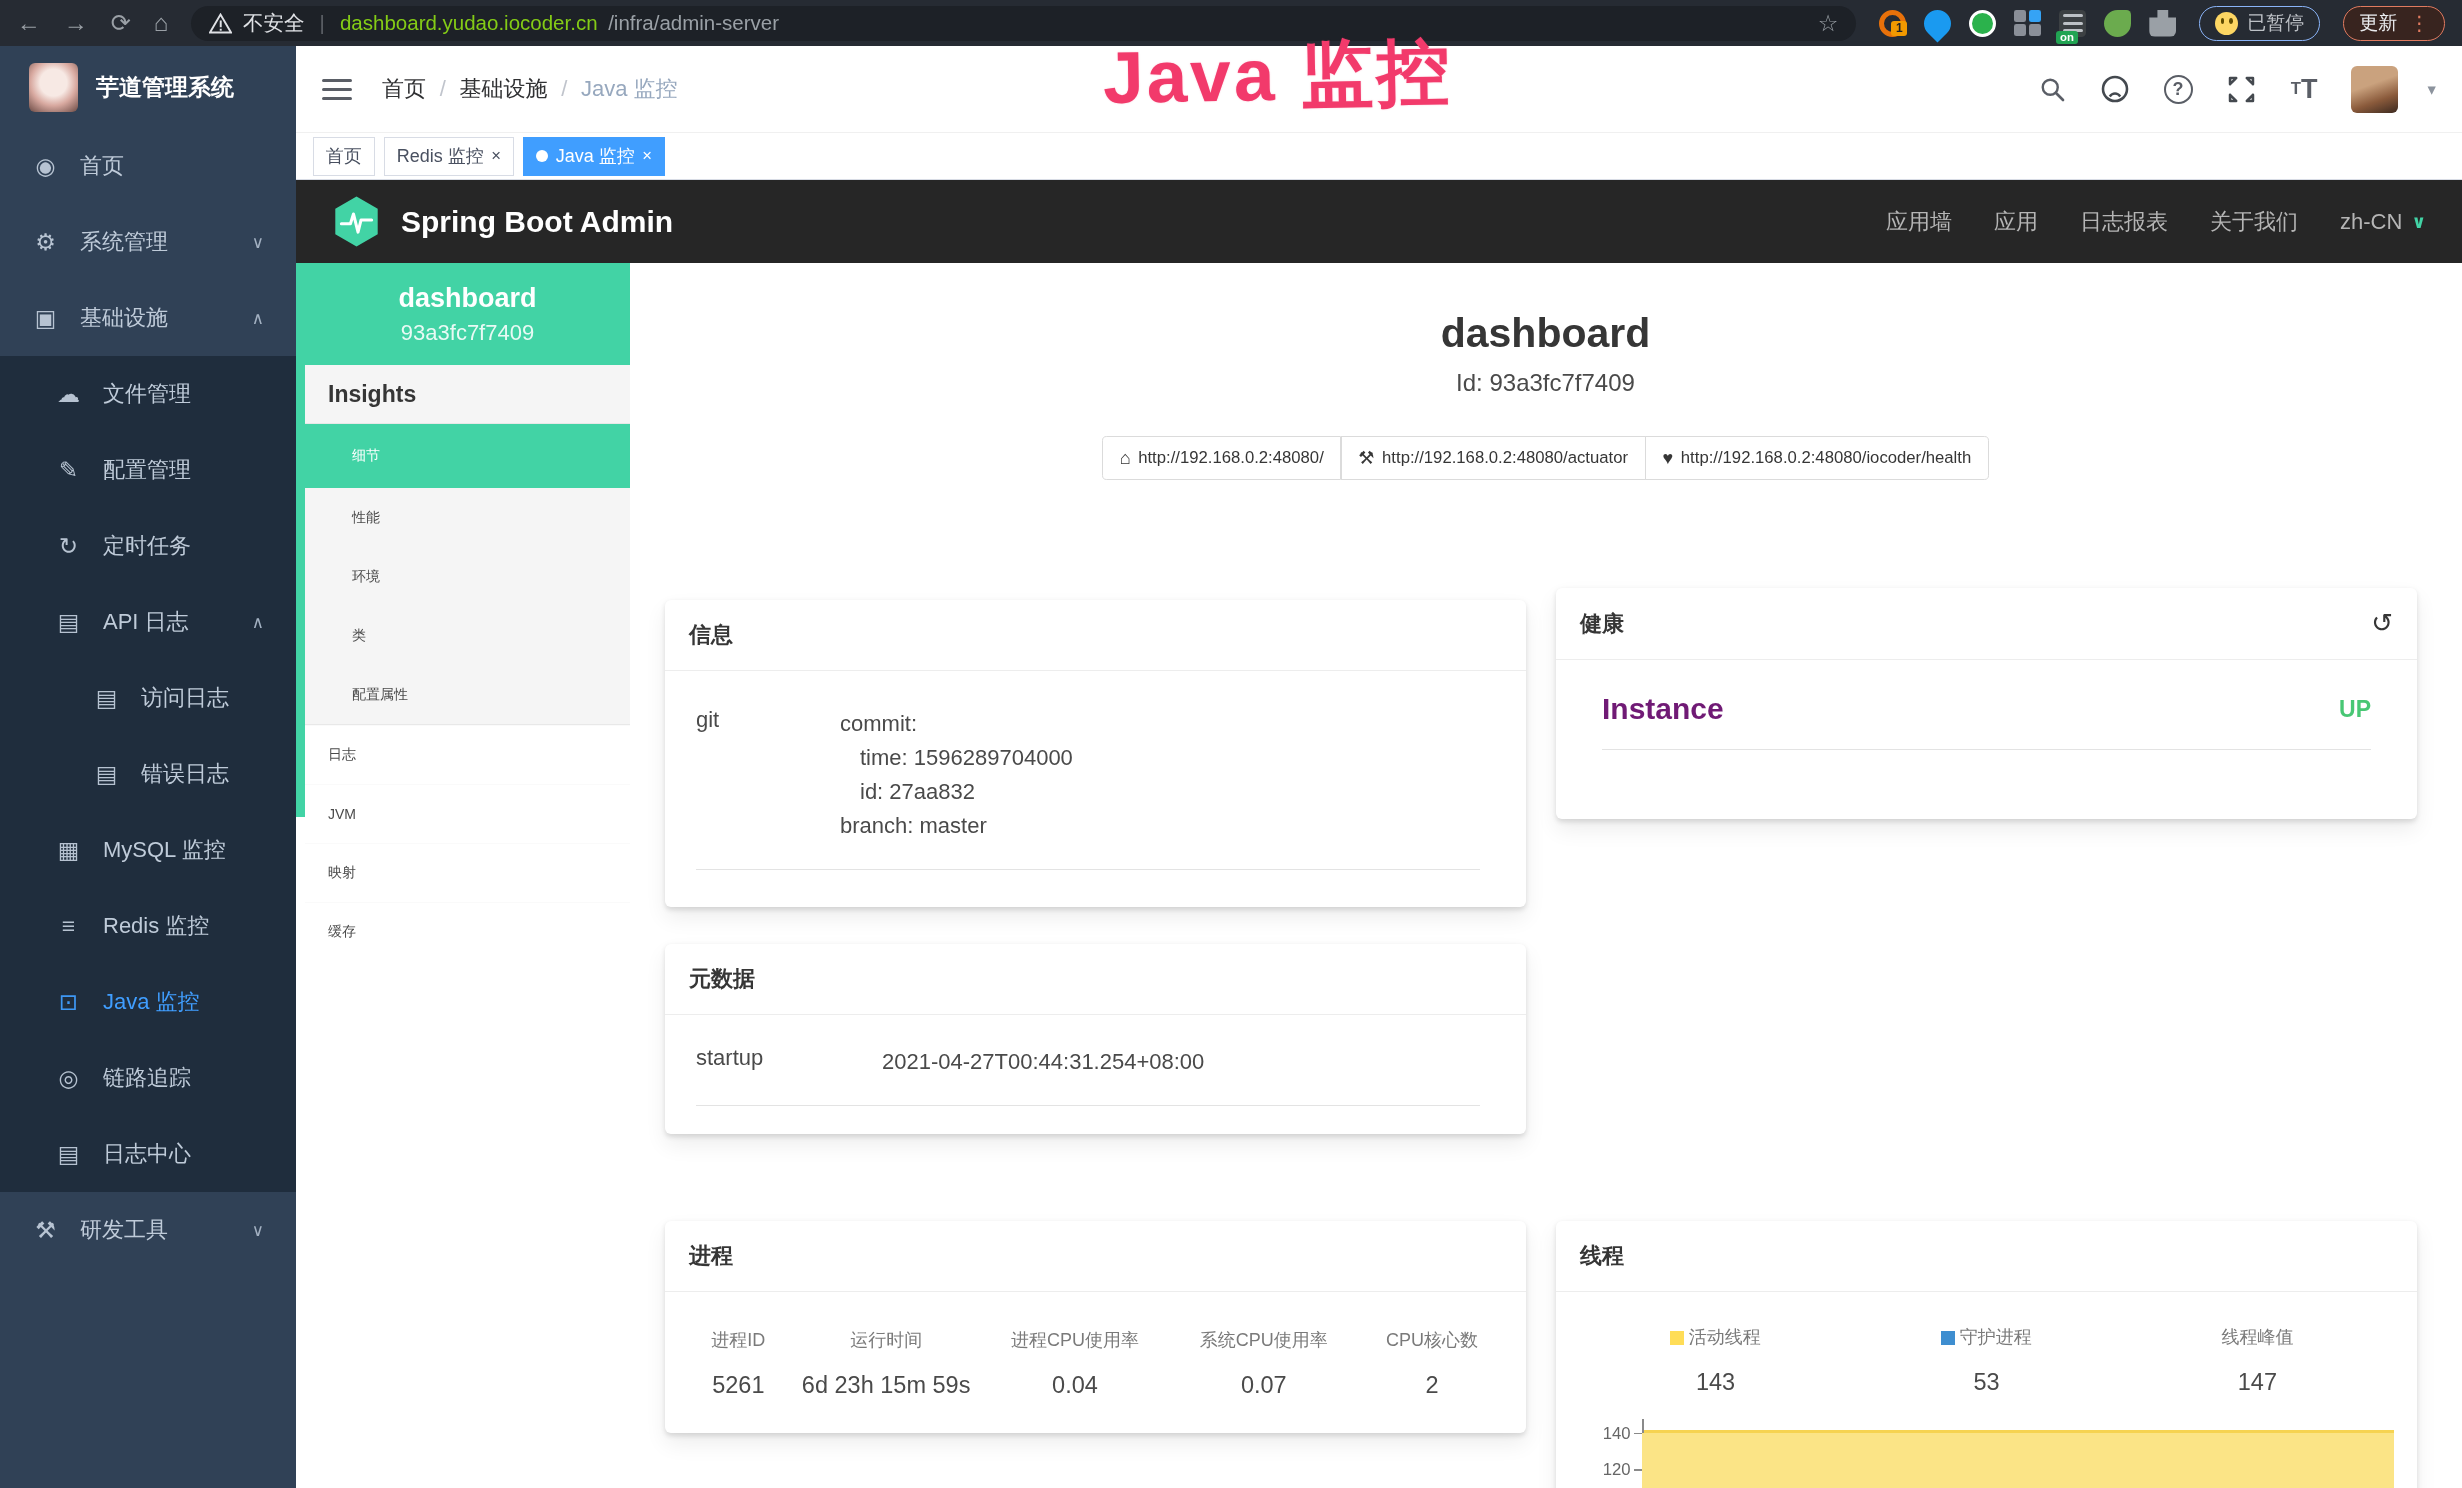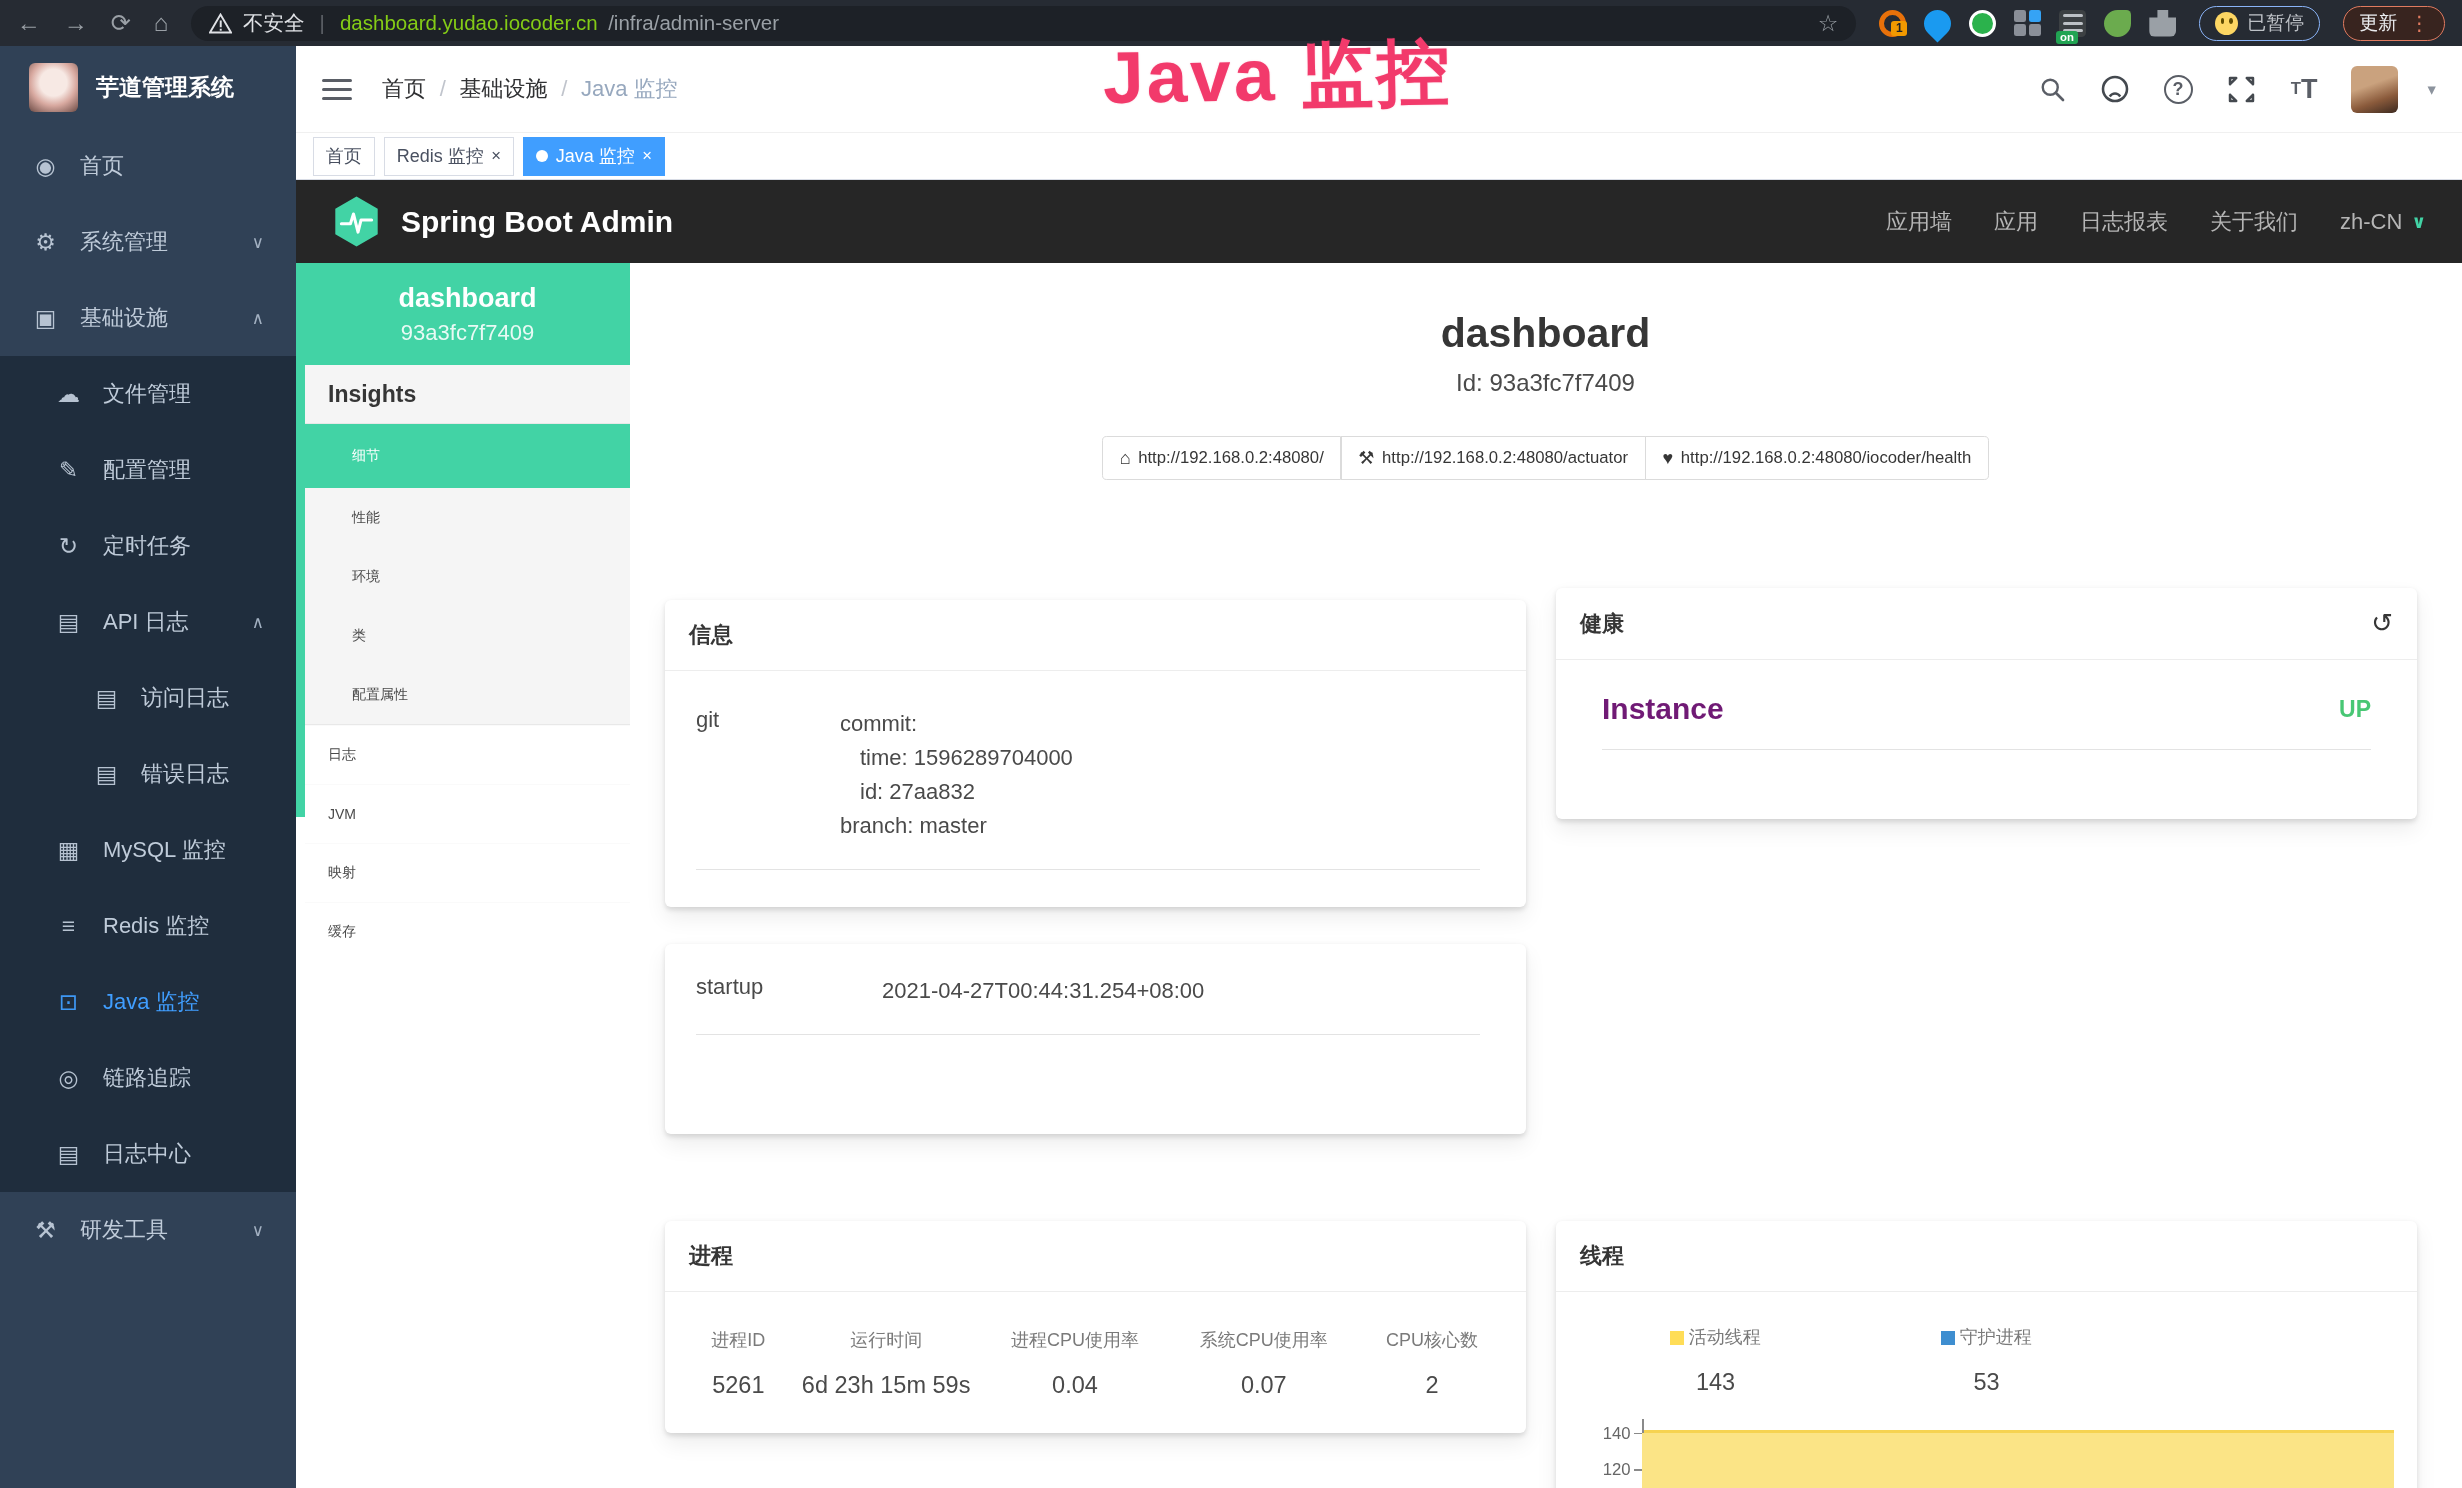--- a/index.html
+++ b/index.html
@@ -427,20 +427,21 @@
       <span>健康</span>
       <span class="right-ic">↺</span>
     </div>
     <div class="hrow">
       <span class="k">Instance</span>
       <span class="v">UP</span>
     </div>
   </div>
 
   <div class="card card-meta">
+    <div class="card-head">元数据</div>
     <div class="kv-row">
       <span class="kv-key" style="width:186px">startup</span>
       <span class="kv-val">2021-04-27T00:44:31.254+08:00</span>
     </div>
   </div>
 
   <div class="card card-process">
     <div class="card-head">进程</div>
     <div class="stat-grid">
       <div class="col c1">
@@ -473,20 +474,24 @@
         <div class="stat-label">
           <span class="leg-sq" style="background:#ffdd57;"></span><span>活动线程</span>
         </div>
         <div class="stat-value">143</div>
       </div>
       <div class="col" style="width:32%">
         <div class="stat-label">
           <span class="leg-sq" style="background:#3e8ed0;"></span><span>守护进程</span>
         </div>
         <div class="stat-value">53</div>
+      </div>
+      <div class="col" style="width:34%">
+        <div class="stat-label">线程峰值</div>
+        <div class="stat-value">147</div>
       </div>
     </div>
     <div class="chart">
       <div class="yaxis">
         <span class="ytick yt0">
             <span>140</span>
             <i class="tl"></i>
           </span>
         <span class="ytick yt1">
             <span>120</span>

